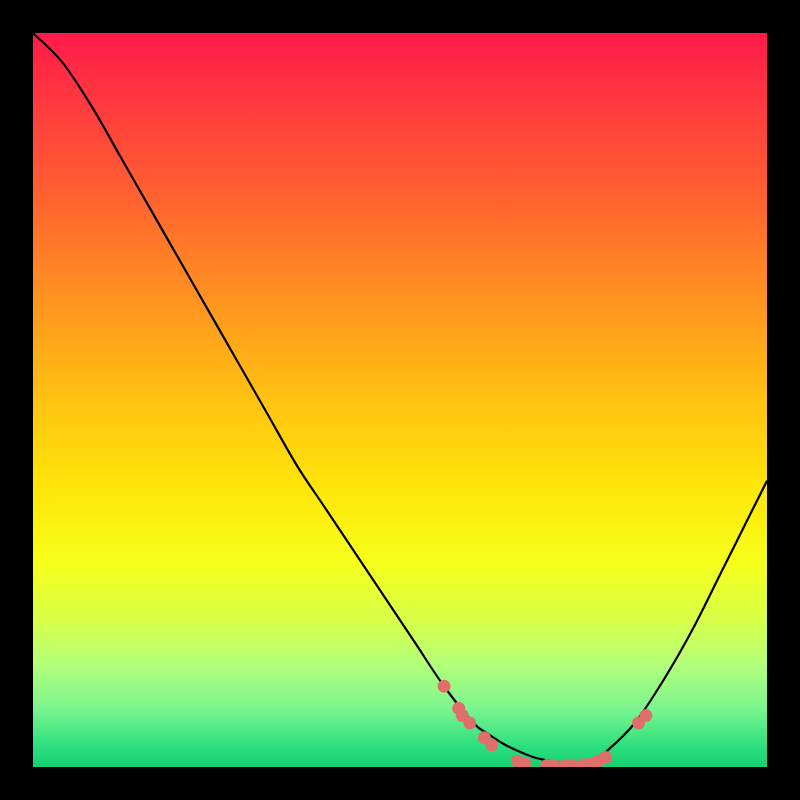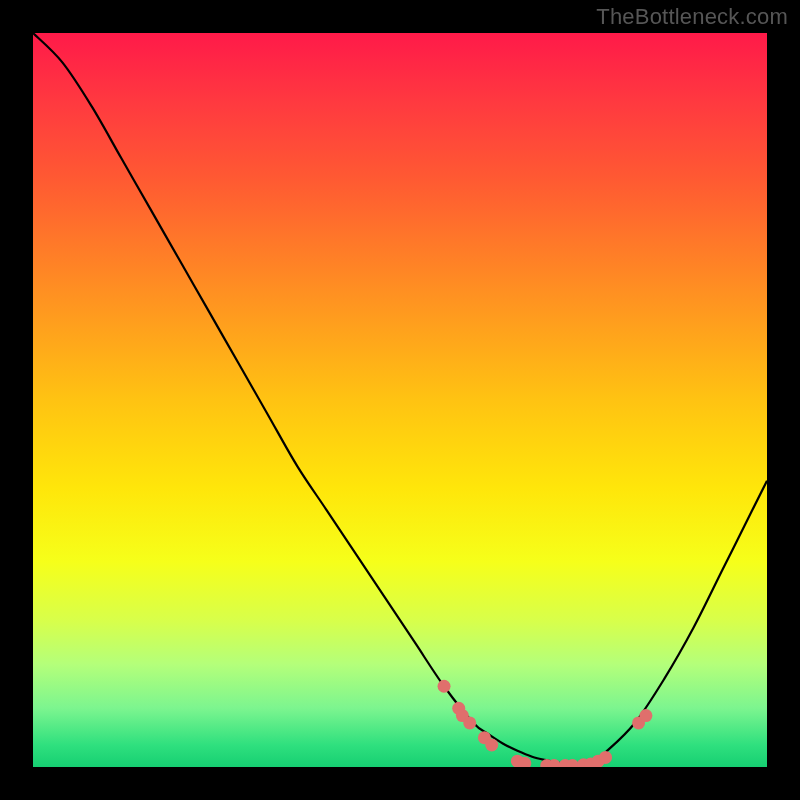--- a/index.html
+++ b/index.html
@@ -36,21 +36,20 @@
     z-index: 1;
   }
   svg {
     display: block;
   }
 </style>
 </head>
 <body>
 
 <div class="container">
-  <div class="watermark">TheBottleneck.com</div>
   <svg class="plot" viewBox="0 0 734 734" preserveAspectRatio="none">
     <defs>
       <linearGradient id="bg-grad" x1="0" y1="0" x2="0" y2="1">
           <stop offset="0.0%" stop-color="#ff1a49"></stop>
           <stop offset="10.0%" stop-color="#ff3b3f"></stop>
           <stop offset="20.0%" stop-color="#ff5a32"></stop>
           <stop offset="35.0%" stop-color="#ff8f22"></stop>
           <stop offset="50.0%" stop-color="#ffc312"></stop>
           <stop offset="62.0%" stop-color="#ffe60a"></stop>
           <stop offset="72.0%" stop-color="#f6ff1a"></stop>

